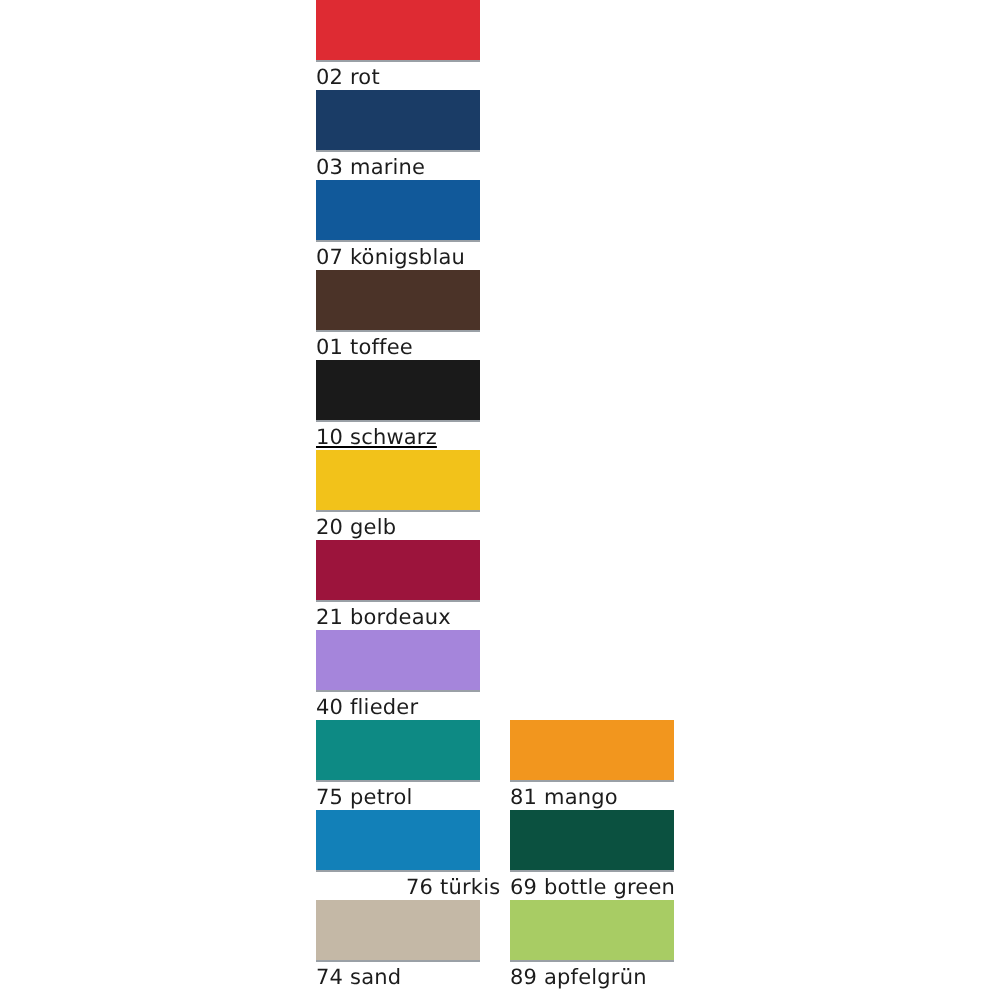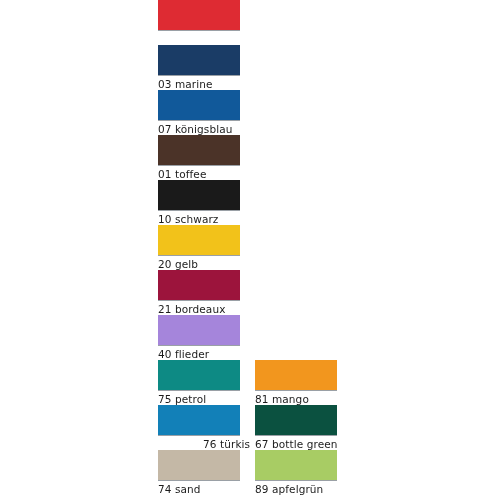--- a/index.html
+++ b/index.html
@@ -66,41 +66,42 @@
 </head>
 <body>
 
 <div id="swatch-chart" style="background: rgb(255, 255, 255);">
 
   <div class="swatch-column column-primary">
 
     <div class="swatch-cell" style="top:0px;">
       <div class="swatch-chip" style="background: rgb(222, 43, 51);"></div>
       <div class="swatch-rule" style="background: rgb(154, 160, 166);"></div>
+      <span class="swatch-label" style="color: rgb(28, 28, 28);">02 rot</span>
     </div>
 
     <div class="swatch-cell" style="top:45px;">
       <div class="swatch-chip" style="background: rgb(26, 60, 102);"></div>
       <div class="swatch-rule" style="background: rgb(154, 160, 166);"></div>
       <span class="swatch-label" style="color: rgb(28, 28, 28);">03 marine</span>
     </div>
 
     <div class="swatch-cell" style="top:90px;">
       <div class="swatch-chip" style="background: rgb(17, 89, 154);"></div>
       <div class="swatch-rule" style="background: rgb(154, 160, 166);"></div>
       <span class="swatch-label" style="color: rgb(28, 28, 28);">07 königsblau</span>
     </div>
 
     <div class="swatch-cell" style="top:135px;">
       <div class="swatch-chip" style="background: rgb(75, 51, 40);"></div>
       <div class="swatch-rule" style="background: rgb(154, 160, 166);"></div>
       <span class="swatch-label" style="color: rgb(28, 28, 28);">01 toffee</span>
     </div>
 
-    <div class="swatch-cell" style="top:180px;">
+    <div class="swatch-cell" style="top:180px;text-decoration:underline;">
       <div class="swatch-chip" style="background: rgb(26, 26, 26);"></div>
       <div class="swatch-rule" style="background: rgb(154, 160, 166);"></div>
       <span class="swatch-label" style="color: rgb(28, 28, 28);">10 schwarz</span>
     </div>
 
     <div class="swatch-cell" style="top:225px;">
       <div class="swatch-chip" style="background: rgb(242, 194, 26);"></div>
       <div class="swatch-rule" style="background: rgb(154, 160, 166);"></div>
       <span class="swatch-label" style="color: rgb(28, 28, 28);">20 gelb</span>
     </div>
@@ -140,21 +141,21 @@
 
     <div class="swatch-cell" style="top:360px;">
       <div class="swatch-chip" style="background: rgb(242, 150, 30);"></div>
       <div class="swatch-rule" style="background: rgb(154, 160, 166);"></div>
       <span class="swatch-label" style="color: rgb(28, 28, 28);">81 mango</span>
     </div>
 
     <div class="swatch-cell" style="top:405px;">
       <div class="swatch-chip" style="background: rgb(11, 81, 64);"></div>
       <div class="swatch-rule" style="background: rgb(154, 160, 166);"></div>
-      <span class="swatch-label" style="color: rgb(28, 28, 28);">67 bottle green</span>
+      <span class="swatch-label" style="color: rgb(28, 28, 28);">69 bottle green</span>
     </div>
 
     <div class="swatch-cell" style="top:450px;">
       <div class="swatch-chip" style="background: rgb(168, 204, 100);"></div>
       <div class="swatch-rule" style="background: rgb(154, 160, 166);"></div>
       <span class="swatch-label" style="color: rgb(28, 28, 28);">89 apfelgrün</span>
     </div>
   </div>
 
 </div>

